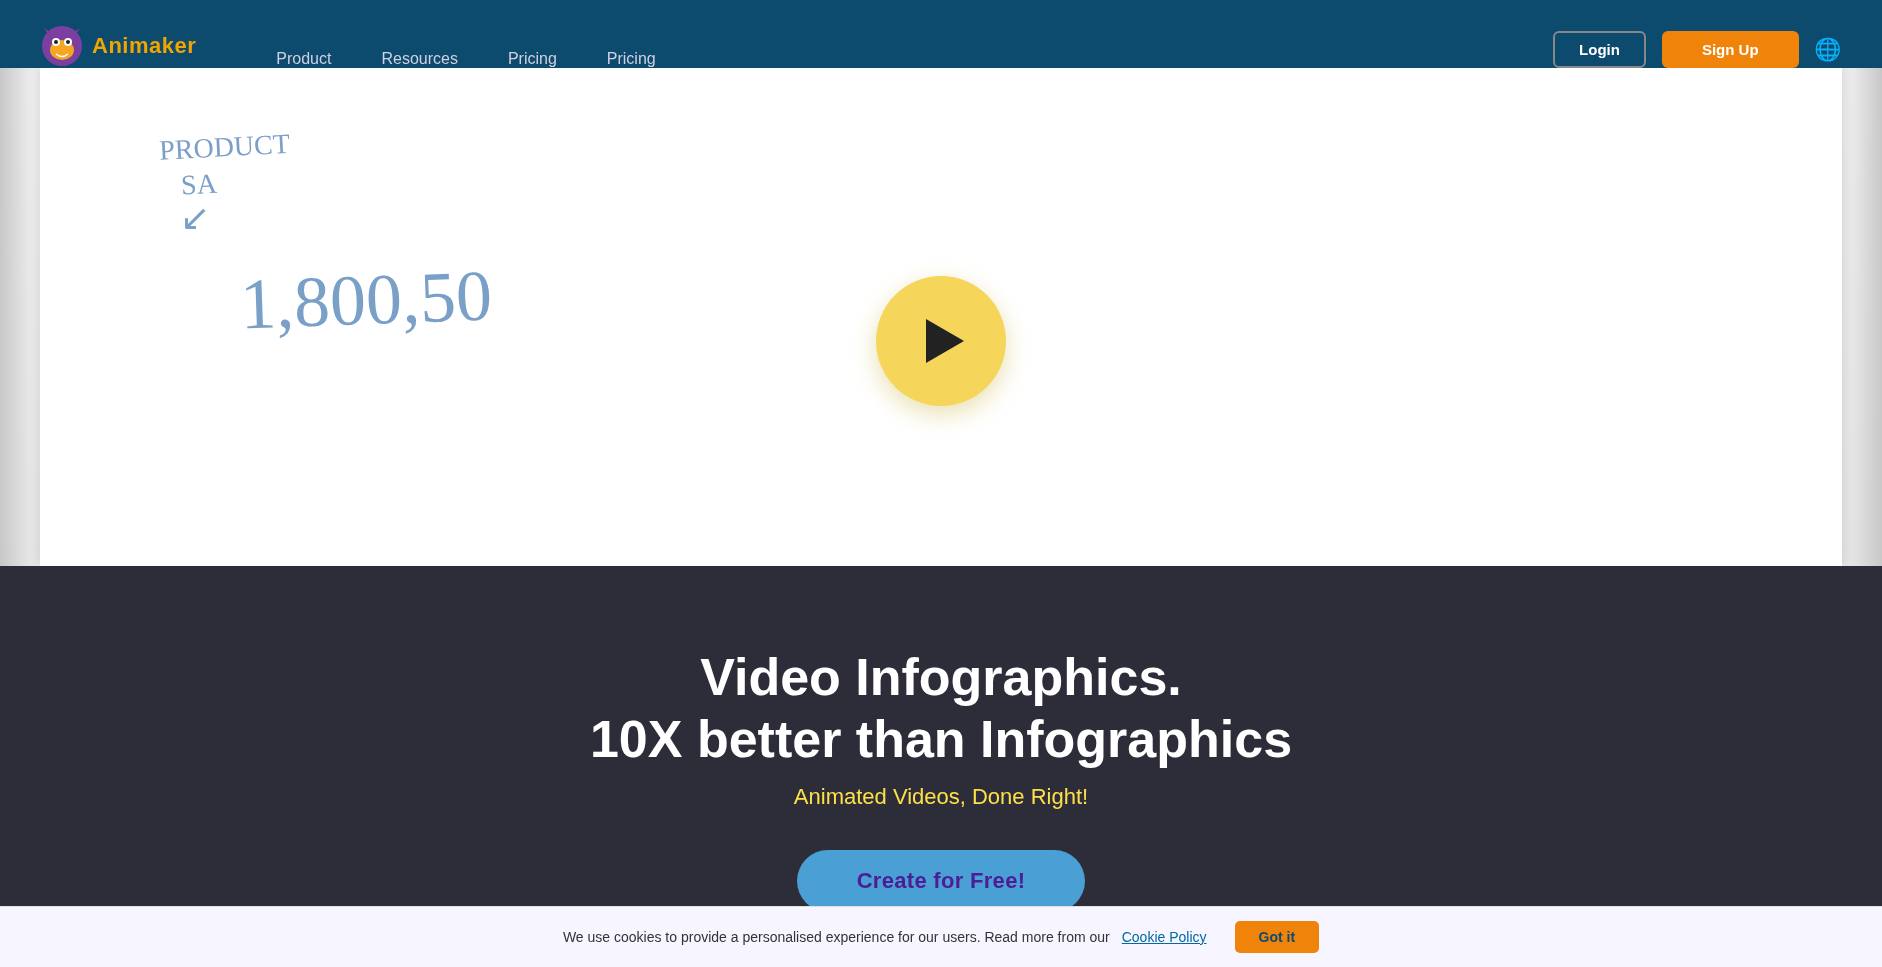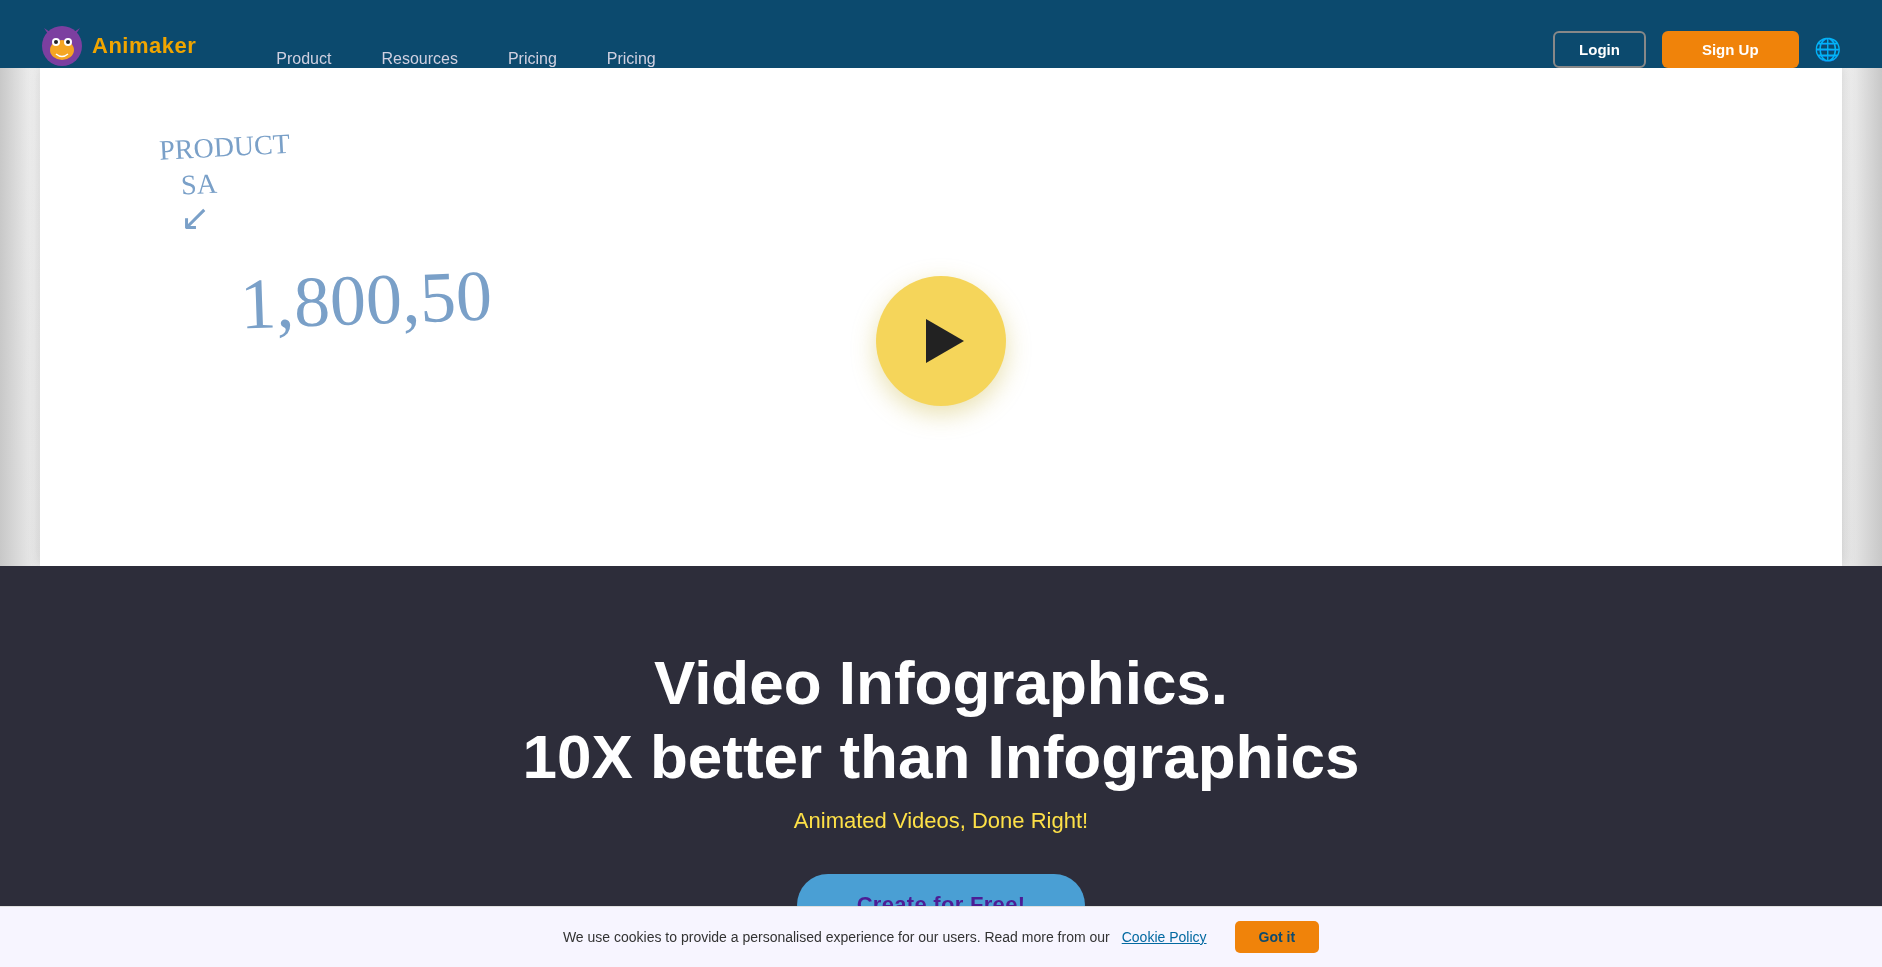--- a/index.html
+++ b/index.html
@@ -173,21 +173,21 @@
     }
 
     
     .dark-section {
       background: #2d2d3a;
       padding: 80px 20px 100px;
       text-align: center;
       color: #fff;
     }
     .dark-section h1 {
-      font-size: 62px;
+      font-size: 52px;
       font-weight: 800;
       line-height: 1.2;
       margin-bottom: 13px;
     }
     .dark-section h1 span.bold { font-weight: 900; }
     .dark-section p {
       font-size: 22px;
       color: #fde047;
       margin-top: 10px;
       margin-bottom: 40px;

